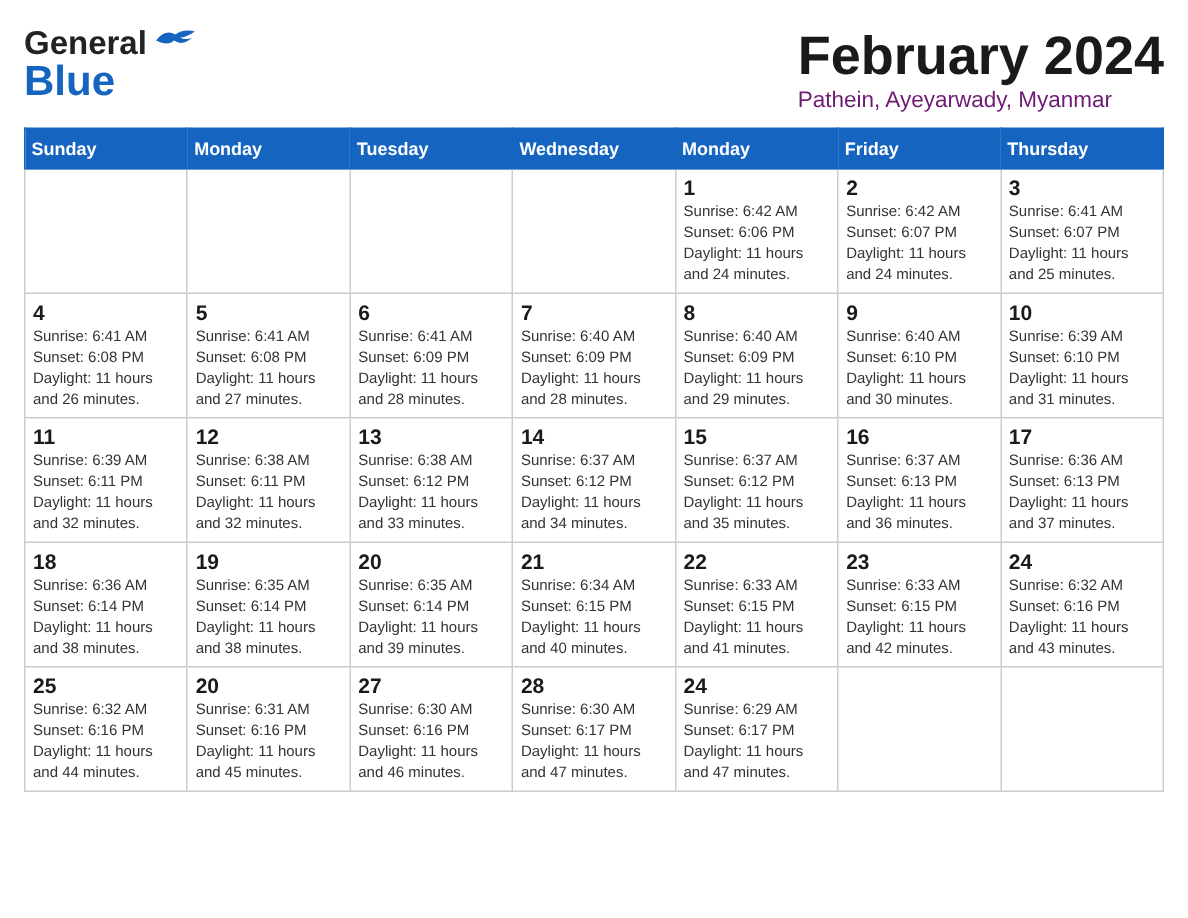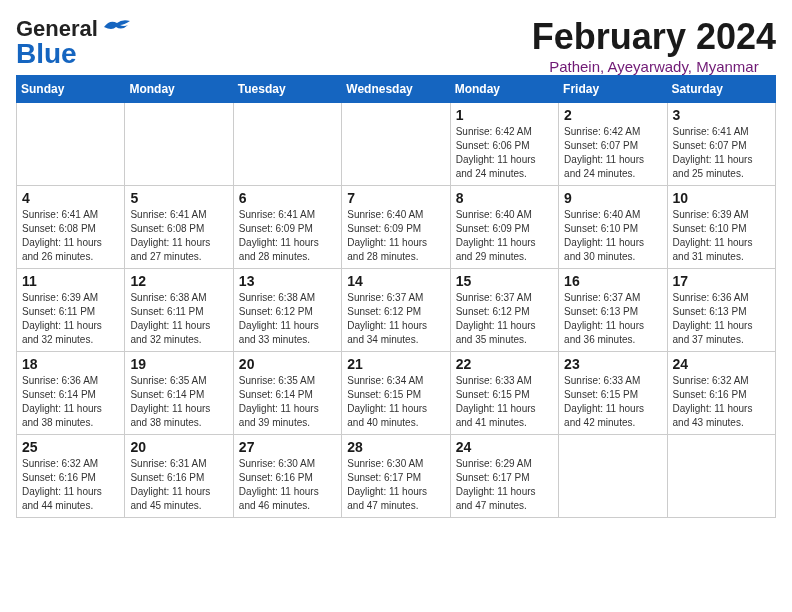--- a/index.html
+++ b/index.html
@@ -7,33 +7,34 @@
       font-family: Arial, sans-serif;
       background: #fff;
       width: 792px;
       min-height: 612px;
       padding: 16px;
     }
     .header-area {
       display: flex;
       justify-content: space-between;
       align-items: flex-start;
+      margin-bottom: 10px;
     }
     .logo {
       display: flex;
       flex-direction: column;
       align-items: flex-start;
     }
     .logo-row {
       display: flex;
       align-items: center;
       gap: 2px;
     }
     .title-area {
-      text-align: center;
+      text-align: left;
     }
     .month-title {
       font-size: 36px;
       font-weight: bold;
       color: #1a1a1a;
     }
     .subtitle {
       font-size: 15px;
       color: #701a75;
     }
@@ -97,21 +98,21 @@
 
 <table>
   <thead>
     <tr>
     <th>Sunday</th>
         <th>Monday</th>
         <th>Tuesday</th>
         <th>Wednesday</th>
         <th>Monday</th>
         <th>Friday</th>
-        <th>Saturday</th>
+        <th>Thursday</th>
       </tr>
   </thead>
   <tbody id="calendar-body">
   <tr>
         <td class="empty-cell"></td>
         <td class="empty-cell"></td>
         <td class="empty-cell"></td>
         <td class="empty-cell"></td>
         <td>
           <div class="day-number">1</div>

